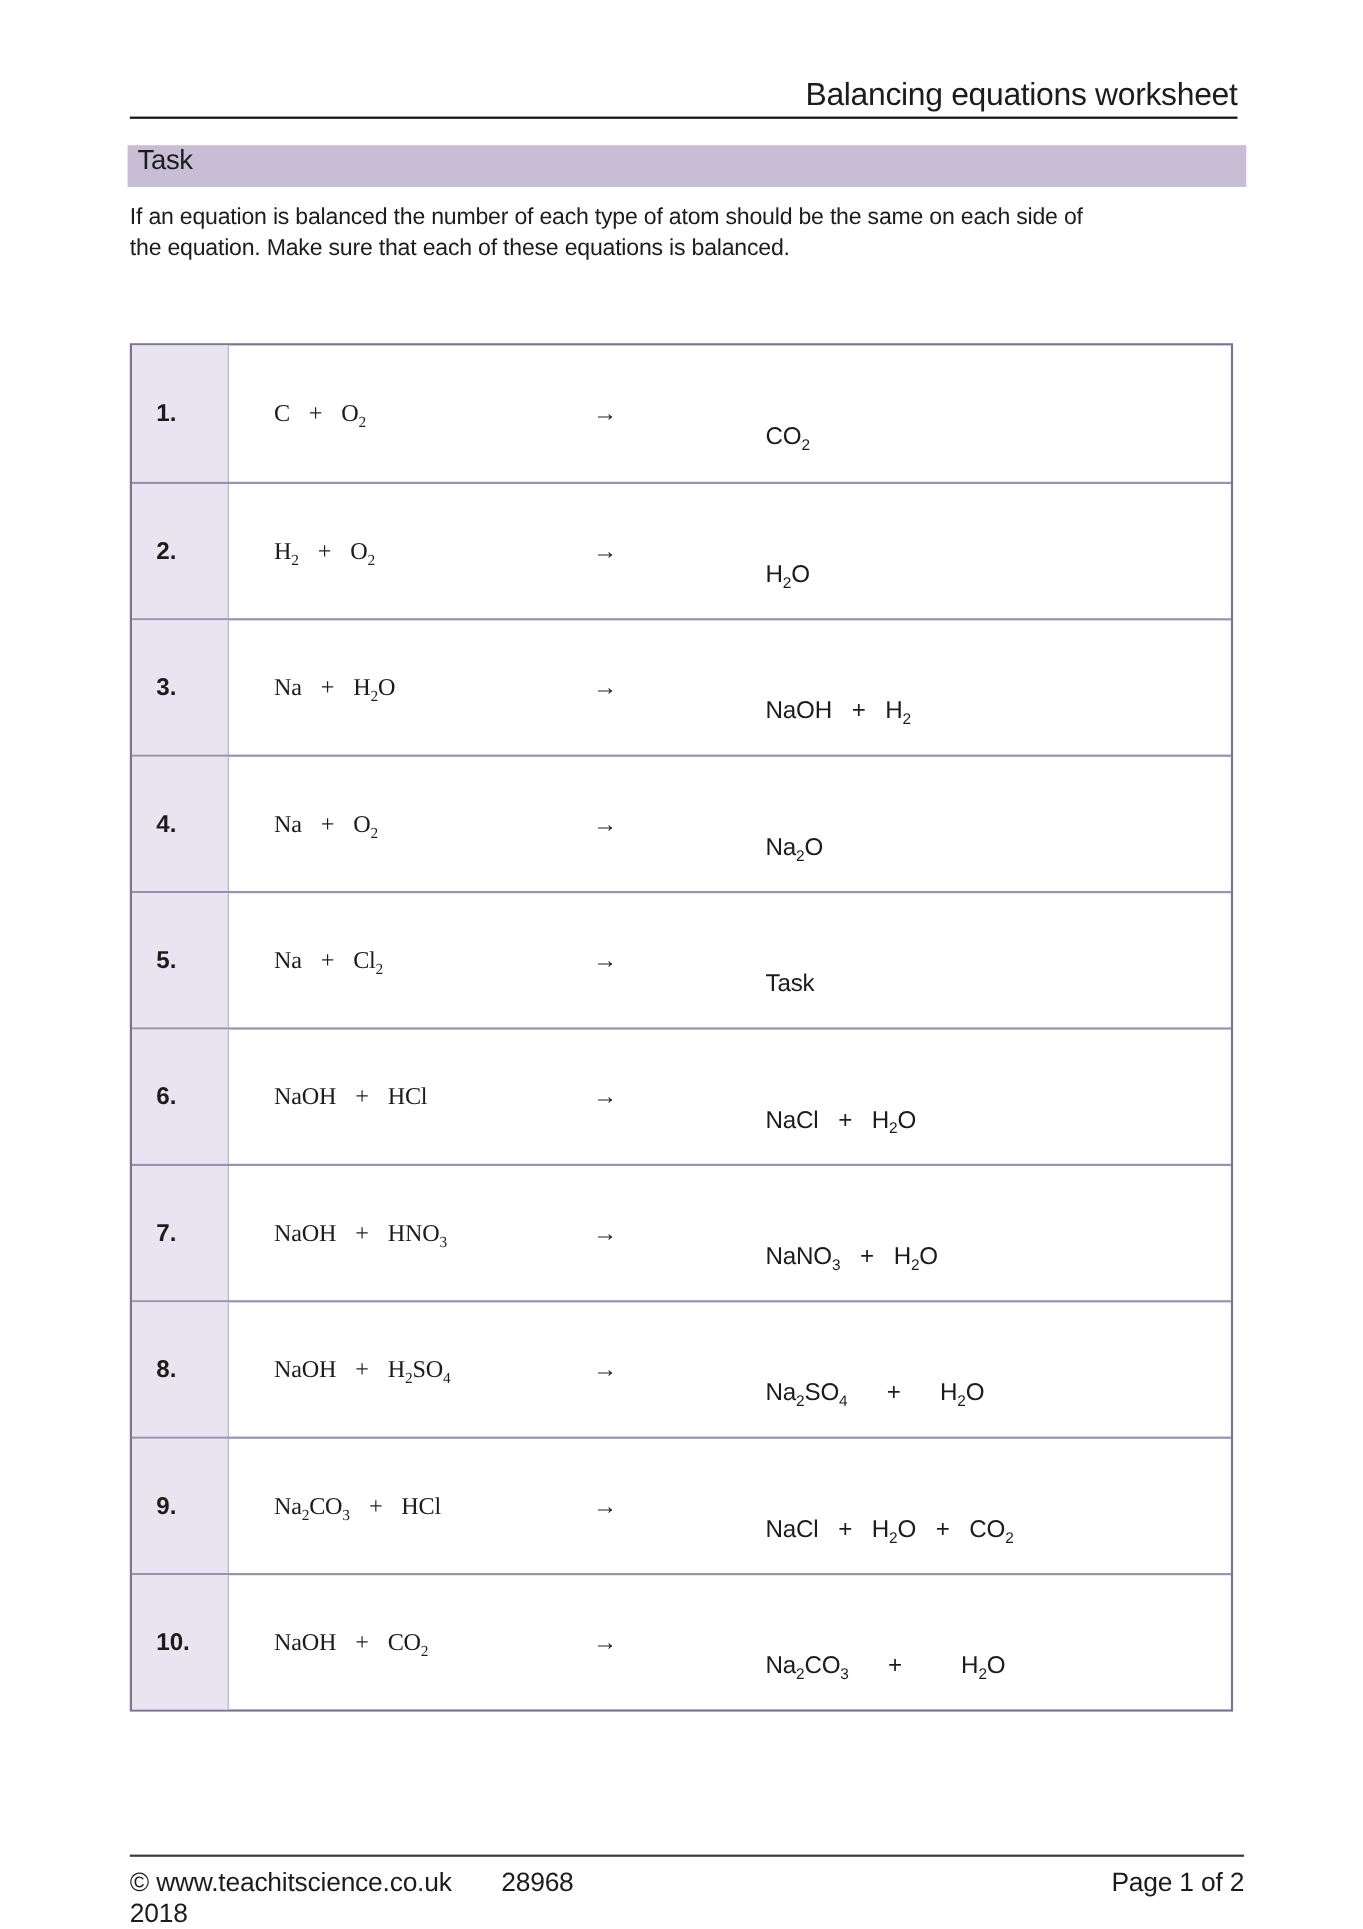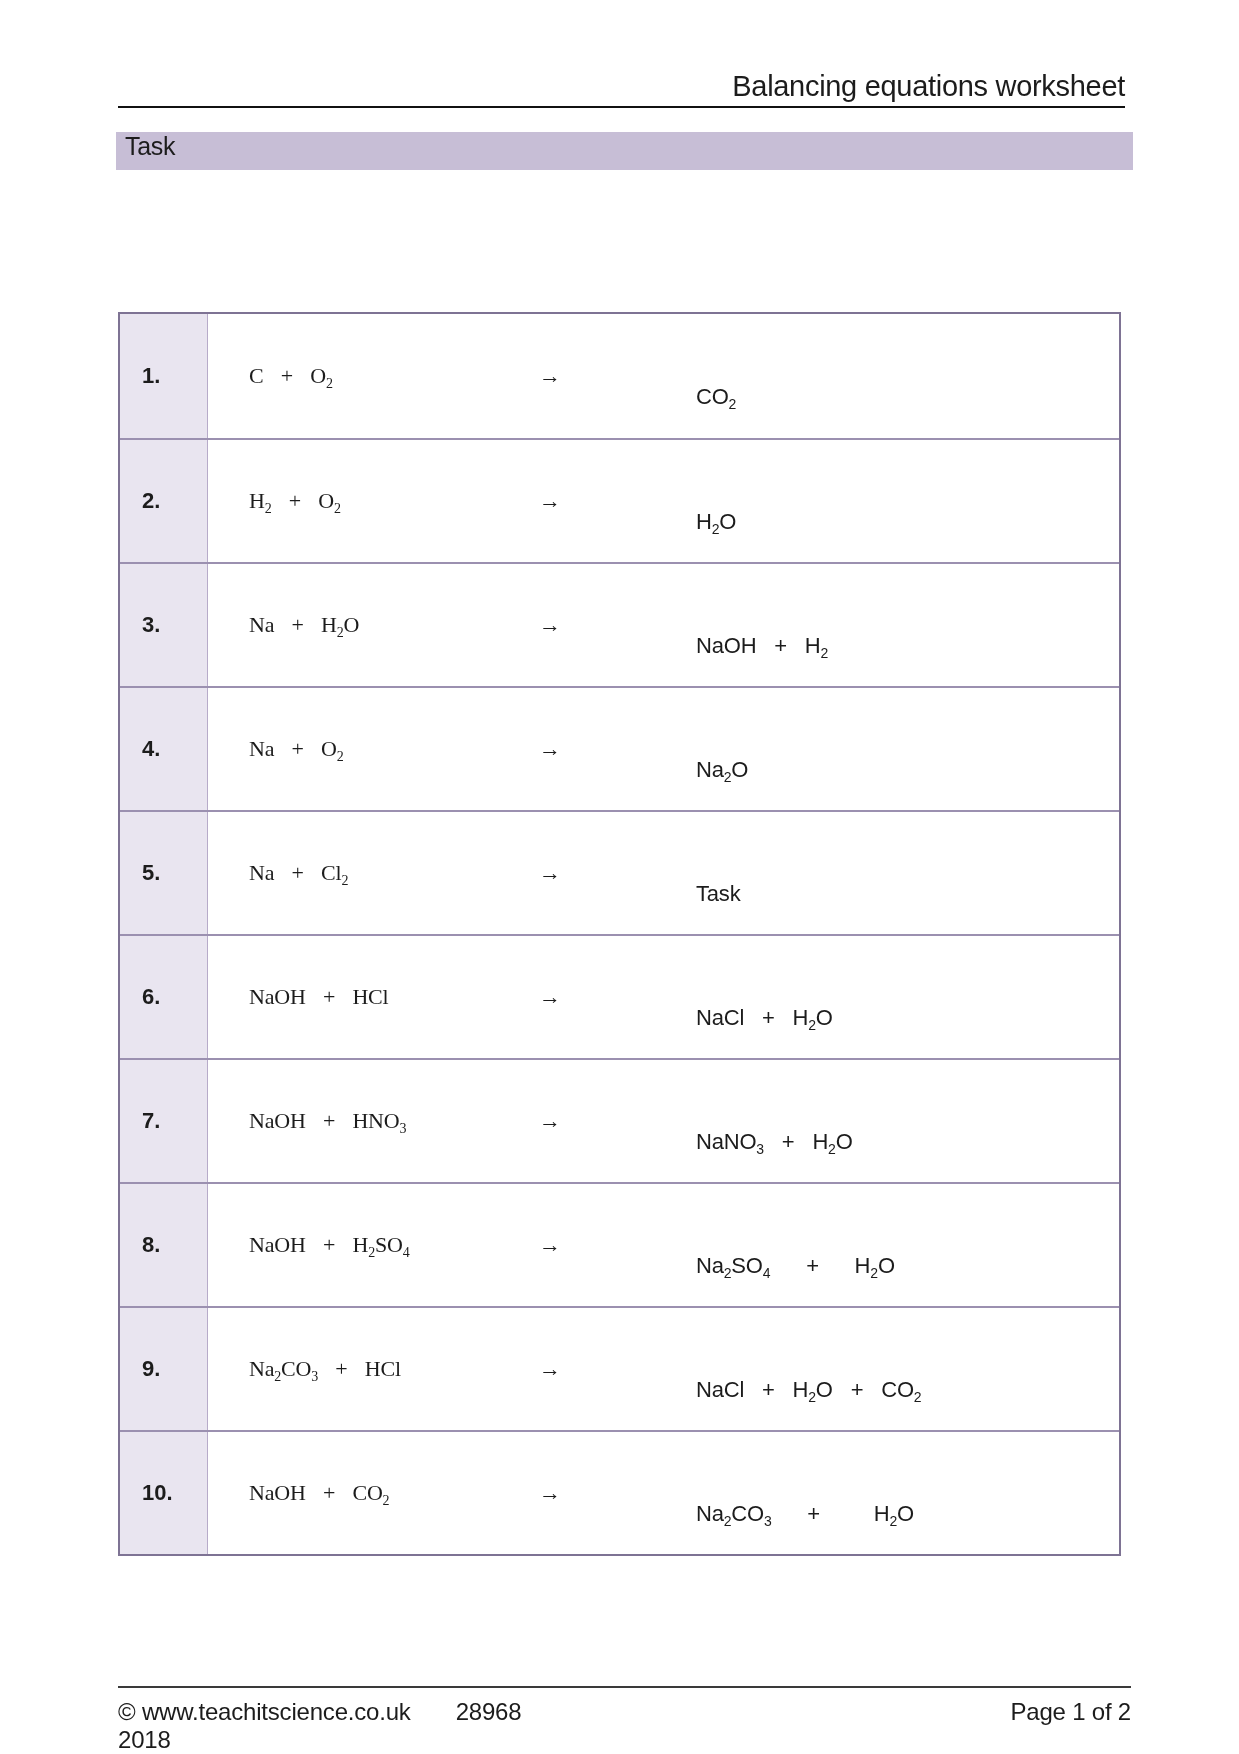--- a/index.html
+++ b/index.html
@@ -137,20 +137,24 @@
 
 <div class="page">
 
   <div class="title">Balancing equations worksheet</div>
   <div class="header-rule"></div>
 
   <div class="task-bar">
     <span>Task</span>
   </div>
 
+  <p class="instructions">
+    <span>If an equation is balanced the number of each type of atom should be the same on each side of</span><br>
+    <span>the equation. Make sure that each of these equations is balanced.</span>
+  </p>
 
   <div class="eq-table">
 
     <div class="eq-row">
       <div class="num-cell">
           <span>1.</span>
         </div>
       <div class="eq-cell">
         <span class="eq-lhs">C + O<sub>2</sub></span>
         <span class="eq-arrow">→</span>

